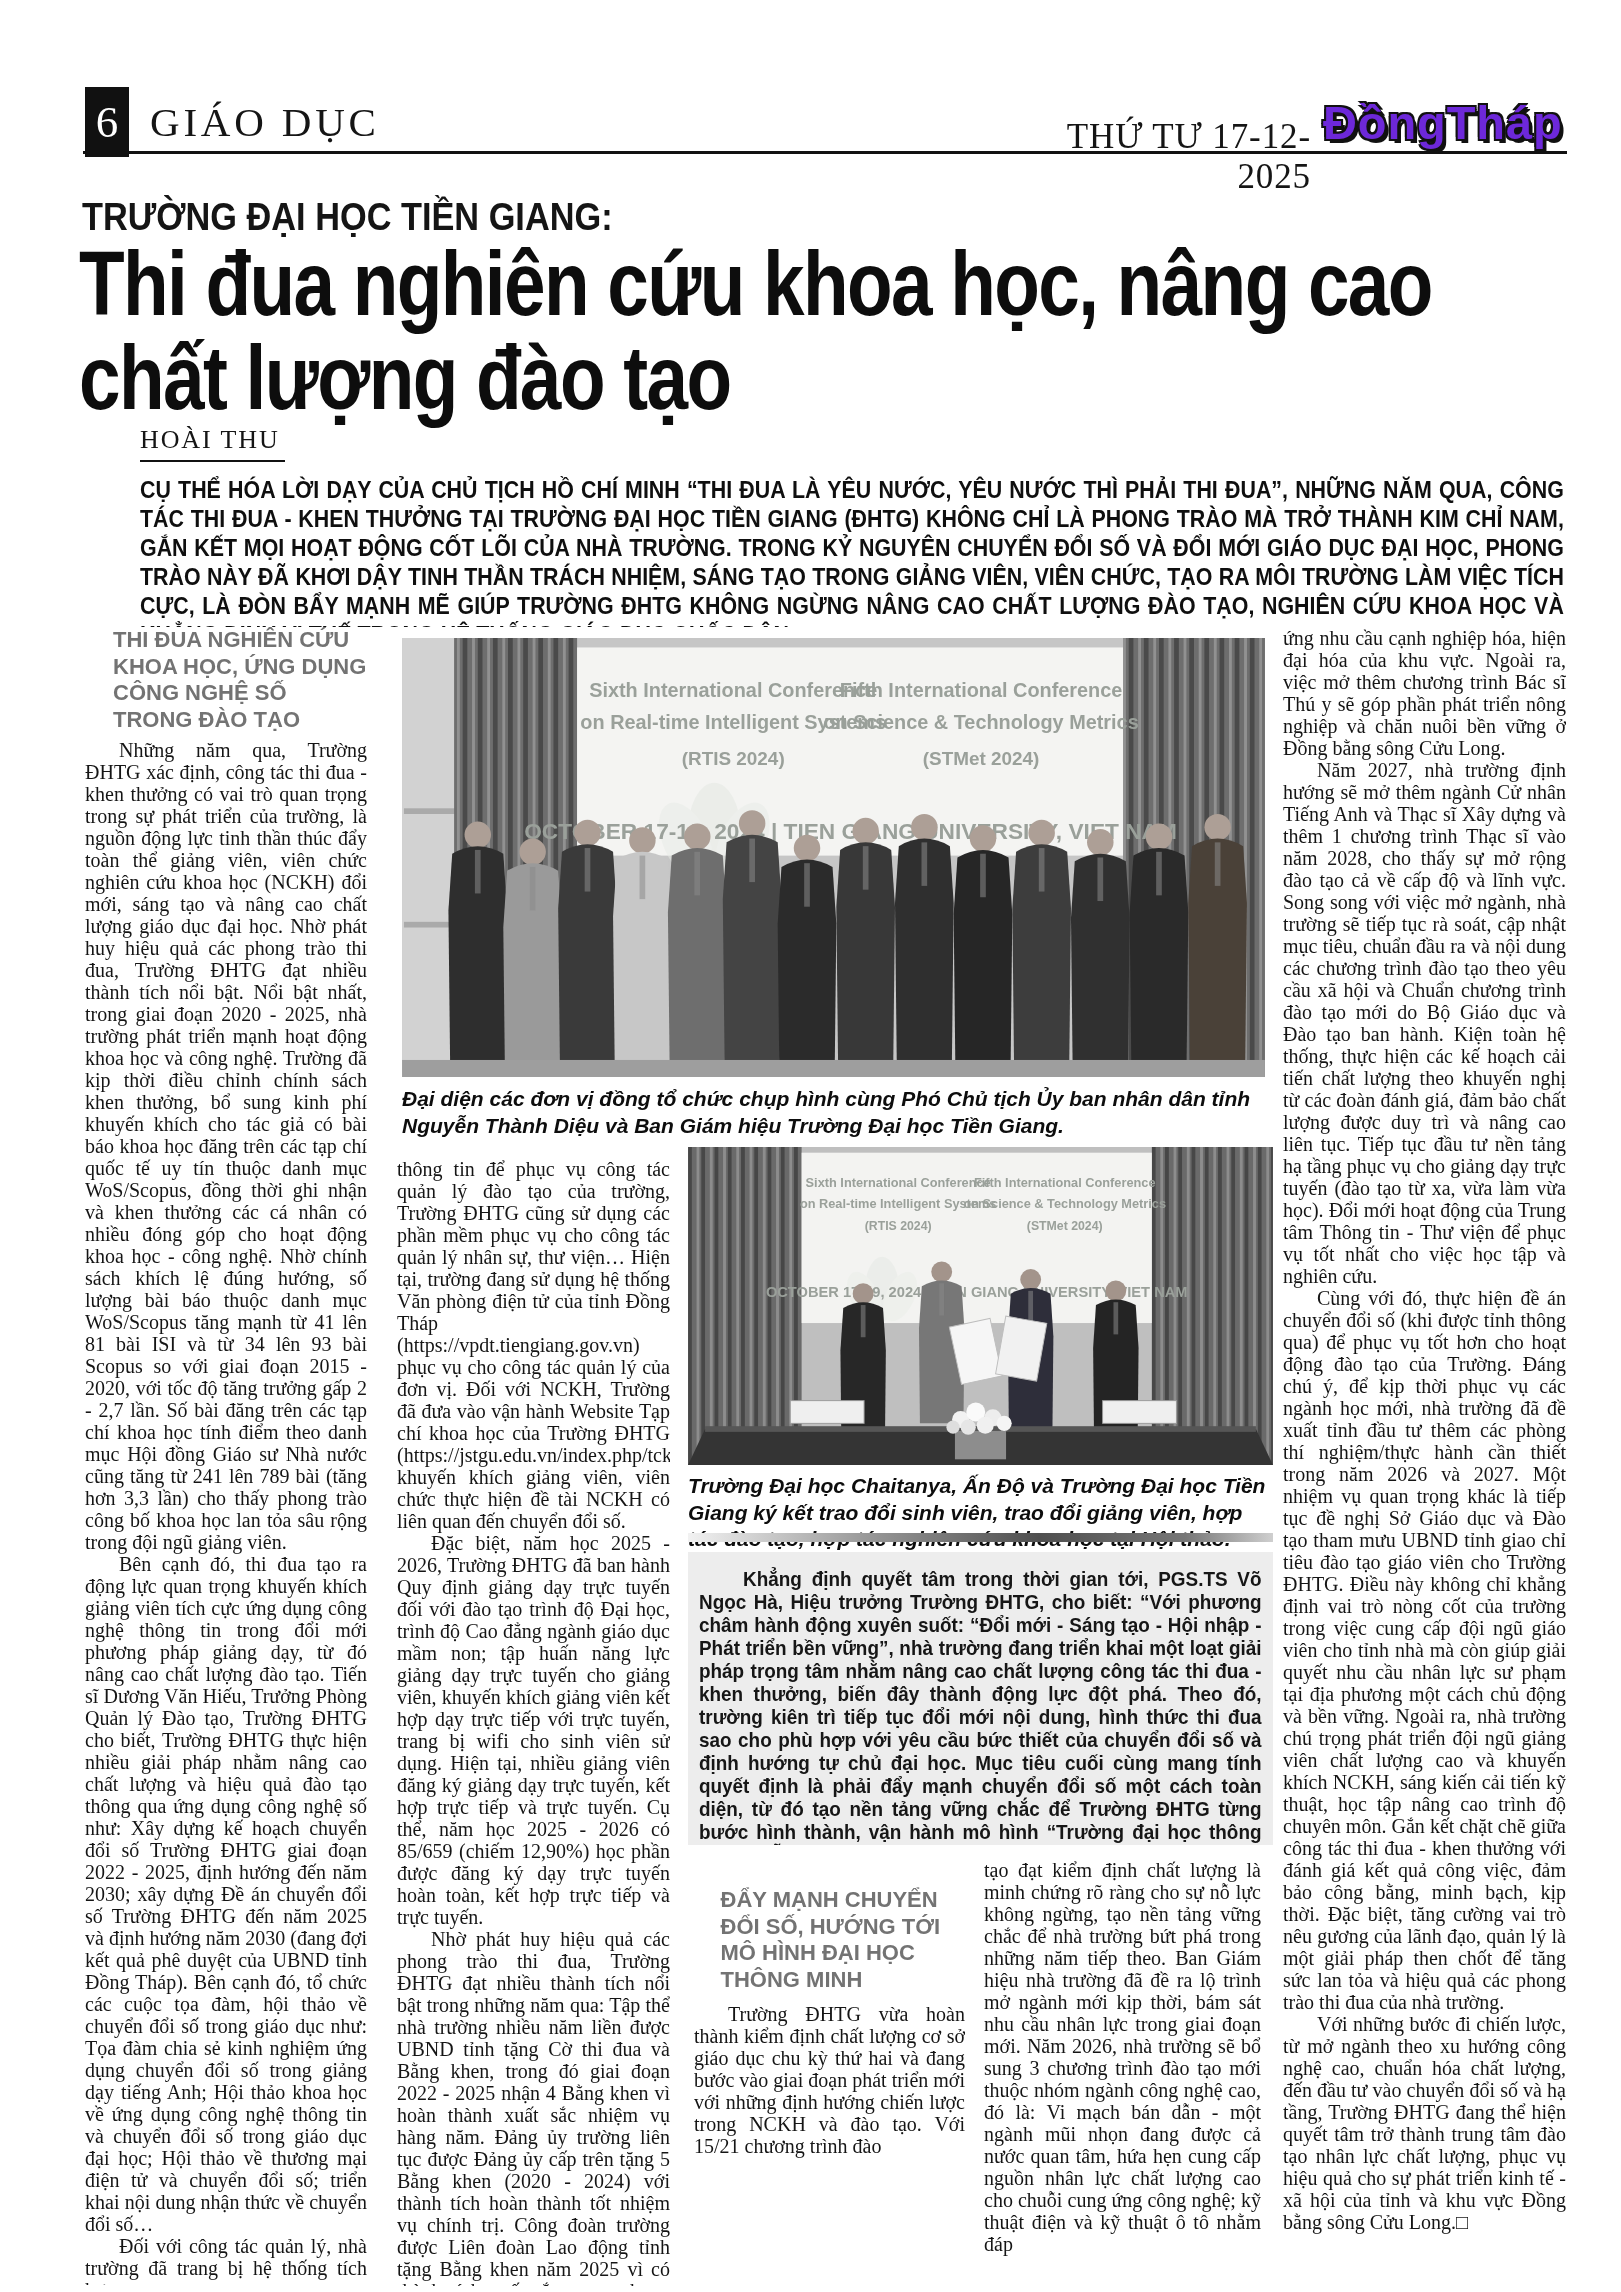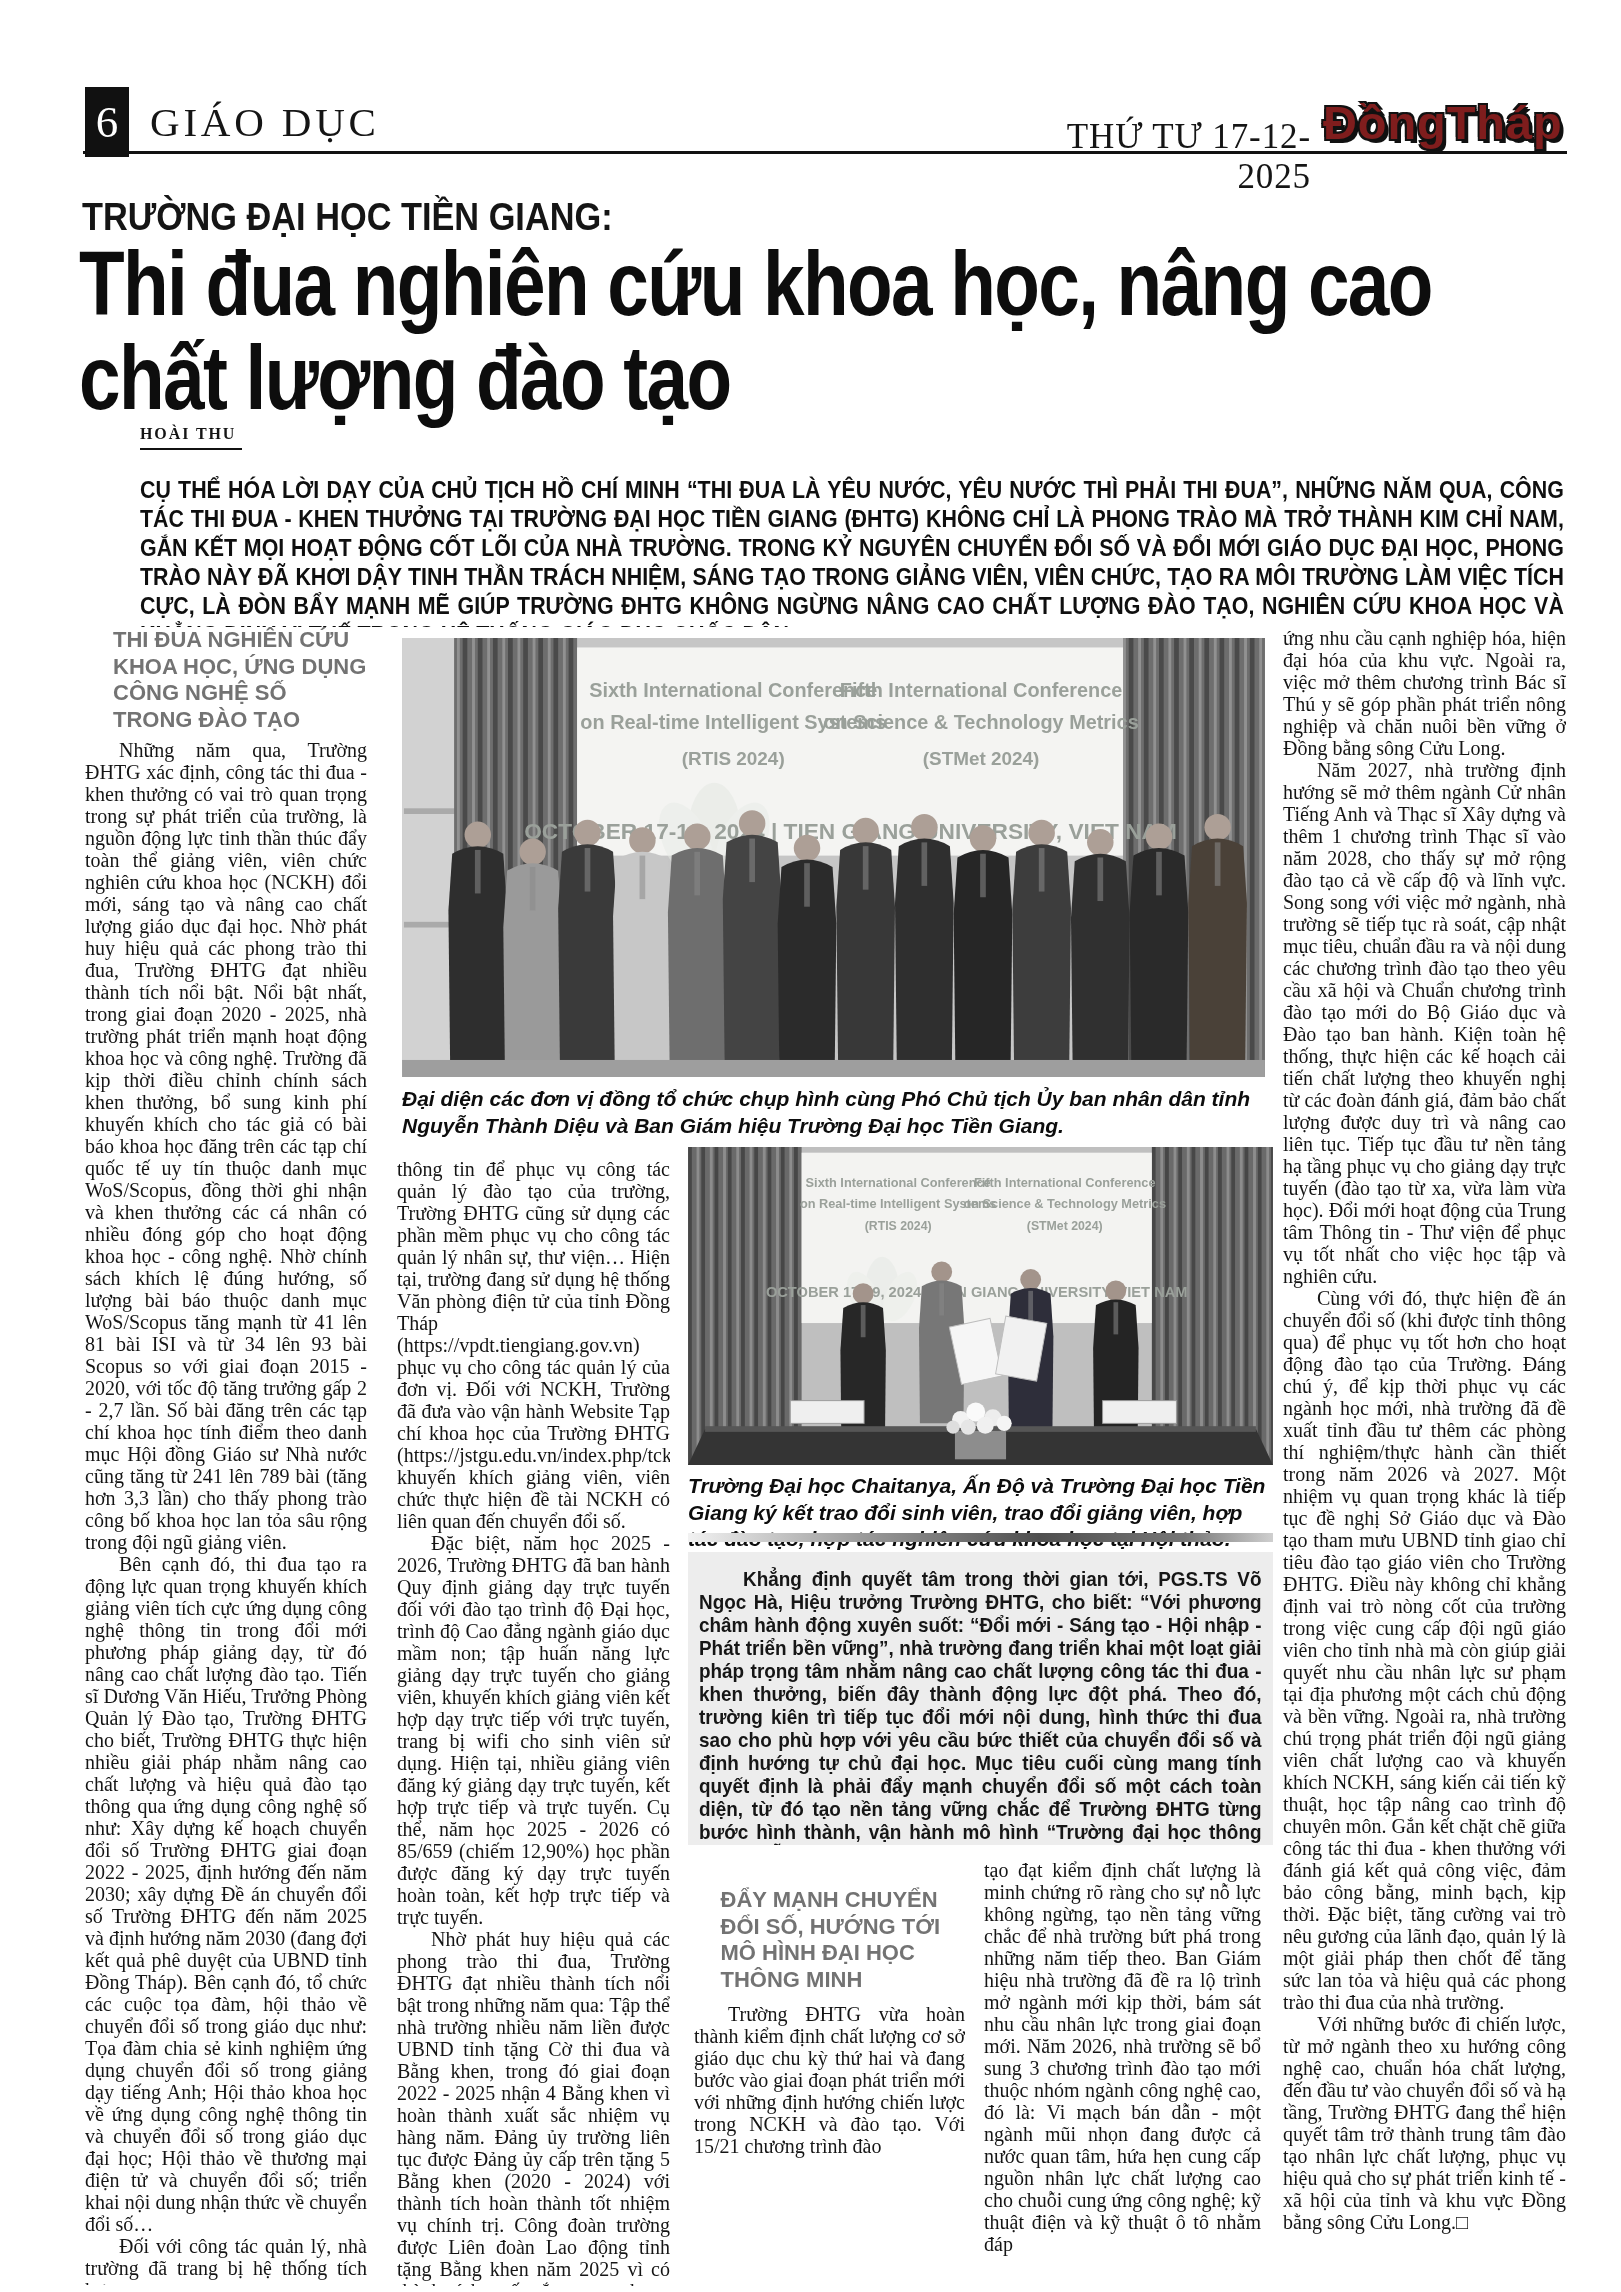--- a/index.html
+++ b/index.html
@@ -6,30 +6,30 @@
   #page{position:relative;width:1621px;height:2292px;background:#ffffff;overflow:hidden;
         font-family:"Liberation Serif",serif;color:#151515;}
   .abs{position:absolute;}
   
   #page-box{left:85px;top:87px;width:44px;height:70px;background:#111;color:#fff;
             display:flex;align-items:center;justify-content:center;
             font-family:"Liberation Serif",serif;font-size:45px;}
   #section-title{left:150px;top:98px;font-size:41px;letter-spacing:3.8px;font-family:"Liberation Serif",serif;}
   #issue-date{left:1032px;top:117px;width:279px;text-align:right;font-size:35px;letter-spacing:0.9px;}
   #masthead{left:1323px;top:95px;font-family:"Liberation Sans",sans-serif;font-weight:bold;
-            font-size:47px;letter-spacing:0.9px;color:#7f1d1d;
+            font-size:47px;letter-spacing:0.9px;color:#6d28d9;
             text-shadow:-1.9px -1.9px 0 #111,1.9px -1.9px 0 #111,-1.9px 1.9px 0 #111,1.9px 1.9px 0 #111,3.8px 3.8px 0 #111;}
   #header-rule{left:83px;top:151px;width:1484px;height:2.8px;background:#111;}
   
   #kicker{left:82px;top:195px;font-family:"Liberation Sans",sans-serif;font-weight:bold;font-size:39px;
           transform:scaleX(.88);transform-origin:0 0;white-space:nowrap;}
   #headline{left:79px;top:237px;font-family:"Liberation Sans",sans-serif;font-weight:bold;
             font-size:90px;line-height:94px;letter-spacing:-1.9px;color:#0d0d0d;}
   #headline span{display:block;transform:scaleX(.83);transform-origin:0 0;white-space:nowrap;}
-  #byline{left:140px;top:425px;font-size:16px;font-weight:bold;letter-spacing:1.9px;
+  #byline{left:140px;top:425px;font-size:26px;font-weight:normal;letter-spacing:1.9px;
           border-bottom:2.8px solid #111;padding:0 5.7px 4.7px 0;}
   
   #lead-wrap{left:140px;top:476px;width:1424px;height:151px;overflow:hidden;}
   #lead{width:1531px;transform:scaleX(.93);transform-origin:0 0;
         font-family:"Liberation Sans",sans-serif;font-weight:bold;font-size:23px;line-height:29px;
         text-align:justify;color:#0f0f0f;}
   
   .col{font-size:20px;line-height:22px;text-align:justify;overflow:hidden;}
   .col p{margin:0;}
   .col p.indent{text-indent:34px;}

